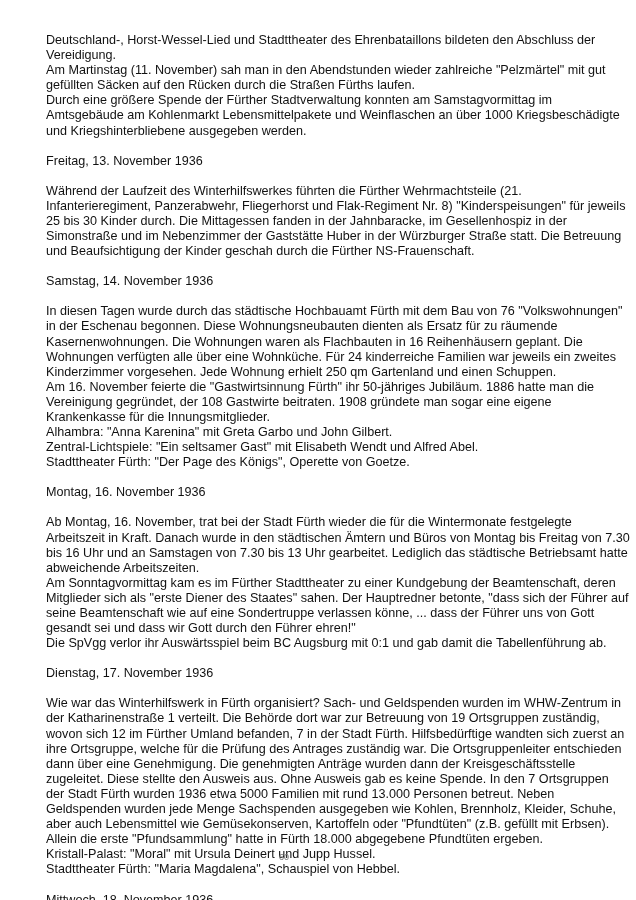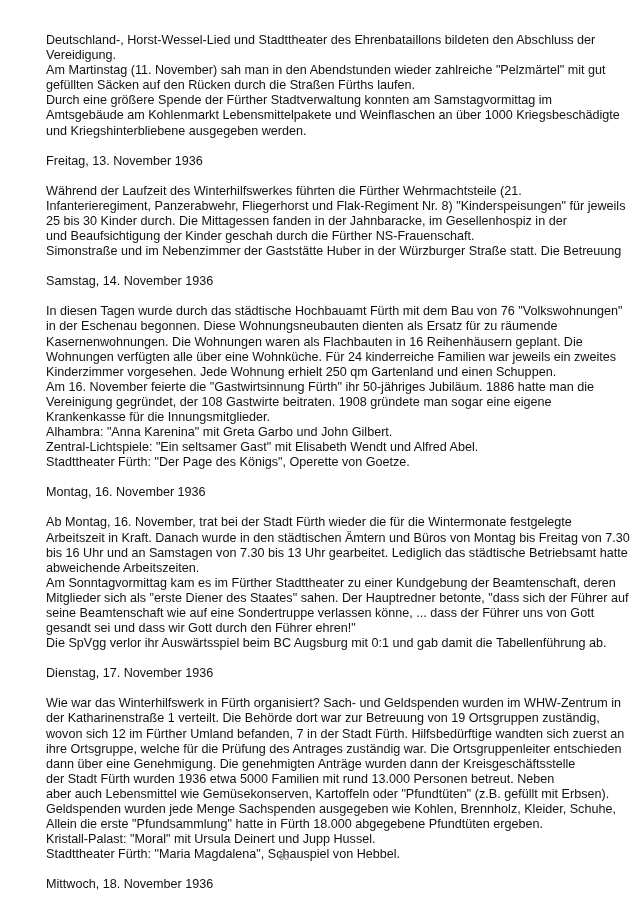--- a/index.html
+++ b/index.html
@@ -46,22 +46,22 @@
     <span class="line">Amtsgebäude am Kohlenmarkt Lebensmittelpakete und Weinflaschen an über 1000 Kriegsbeschädigte</span>
     <span class="line">und Kriegshinterbliebene ausgegeben werden.</span>
   </div>
 
   <div>
     <div class="heading">Freitag, 13. November 1936</div>
     <div class="para">
       <span class="line">Während der Laufzeit des Winterhilfswerkes führten die Fürther Wehrmachtsteile (21.</span>
       <span class="line">Infanterieregiment, Panzerabwehr, Fliegerhorst und Flak-Regiment Nr. 8) "Kinderspeisungen" für jeweils</span>
       <span class="line">25 bis 30 Kinder durch. Die Mittagessen fanden in der Jahnbaracke, im Gesellenhospiz in der</span>
+      <span class="line">Simonstraße und im Nebenzimmer der Gaststätte Huber in der Würzburger Straße statt. Die Betreuung</span>
       <span class="line">und Beaufsichtigung der Kinder geschah durch die Fürther NS-Frauenschaft.</span>
-      <span class="line">Simonstraße und im Nebenzimmer der Gaststätte Huber in der Würzburger Straße statt. Die Betreuung</span>
     </div>
   </div>
 
   <div>
     <div class="heading">Samstag, 14. November 1936</div>
     <div class="para">
       <span class="line">In diesen Tagen wurde durch das städtische Hochbauamt Fürth mit dem Bau von 76 "Volkswohnungen"</span>
       <span class="line">in der Eschenau begonnen. Diese Wohnungsneubauten dienten als Ersatz für zu räumende</span>
       <span class="line">Kasernenwohnungen. Die Wohnungen waren als Flachbauten in 16 Reihenhäusern geplant. Die</span>
       <span class="line">Wohnungen verfügten alle über eine Wohnküche. Für 24 kinderreiche Familien war jeweils ein zweites</span>
@@ -91,23 +91,24 @@
   </div>
 
   <div>
     <div class="heading">Dienstag, 17. November 1936</div>
     <div class="para">
       <span class="line">Wie war das Winterhilfswerk in Fürth organisiert? Sach- und Geldspenden wurden im WHW-Zentrum in</span>
       <span class="line">der Katharinenstraße 1 verteilt. Die Behörde dort war zur Betreuung von 19 Ortsgruppen zuständig,</span>
       <span class="line">wovon sich 12 im Fürther Umland befanden, 7 in der Stadt Fürth. Hilfsbedürftige wandten sich zuerst an</span>
       <span class="line">ihre Ortsgruppe, welche für die Prüfung des Antrages zuständig war. Die Ortsgruppenleiter entschieden</span>
       <span class="line">dann über eine Genehmigung. Die genehmigten Anträge wurden dann der Kreisgeschäftsstelle</span>
+      <span class="line">zugeleitet. Diese stellte den Ausweis aus. Ohne Ausweis gab es keine Spende. In den 7 Ortsgruppen</span>
       <span class="line">der Stadt Fürth wurden 1936 etwa 5000 Familien mit rund 13.000 Personen betreut. Neben</span>
+      <span class="line">Geldspenden wurden jede Menge Sachspenden ausgegeben wie Kohlen, Brennholz, Kleider, Schuhe,</span>
       <span class="line">aber auch Lebensmittel wie Gemüsekonserven, Kartoffeln oder "Pfundtüten" (z.B. gefüllt mit Erbsen).</span>
-      <span class="line">Geldspenden wurden jede Menge Sachspenden ausgegeben wie Kohlen, Brennholz, Kleider, Schuhe,</span>
       <span class="line">Allein die erste "Pfundsammlung" hatte in Fürth 18.000 abgegebene Pfundtüten ergeben.</span>
       <span class="line">Kristall-Palast: "Moral" mit Ursula Deinert und Jupp Hussel.</span>
       <span class="line">Stadttheater Fürth: "Maria Magdalena", Schauspiel von Hebbel.</span>
     </div>
   </div>
 
   <div>
     <div class="heading">Mittwoch, 18. November 1936</div>
 
   </div>

